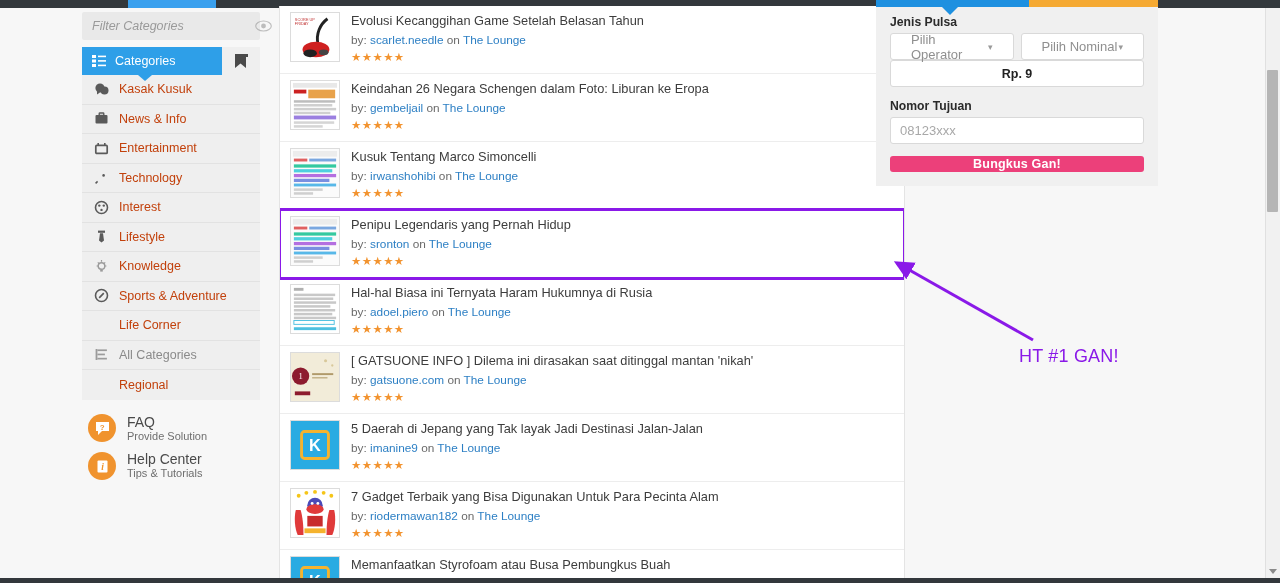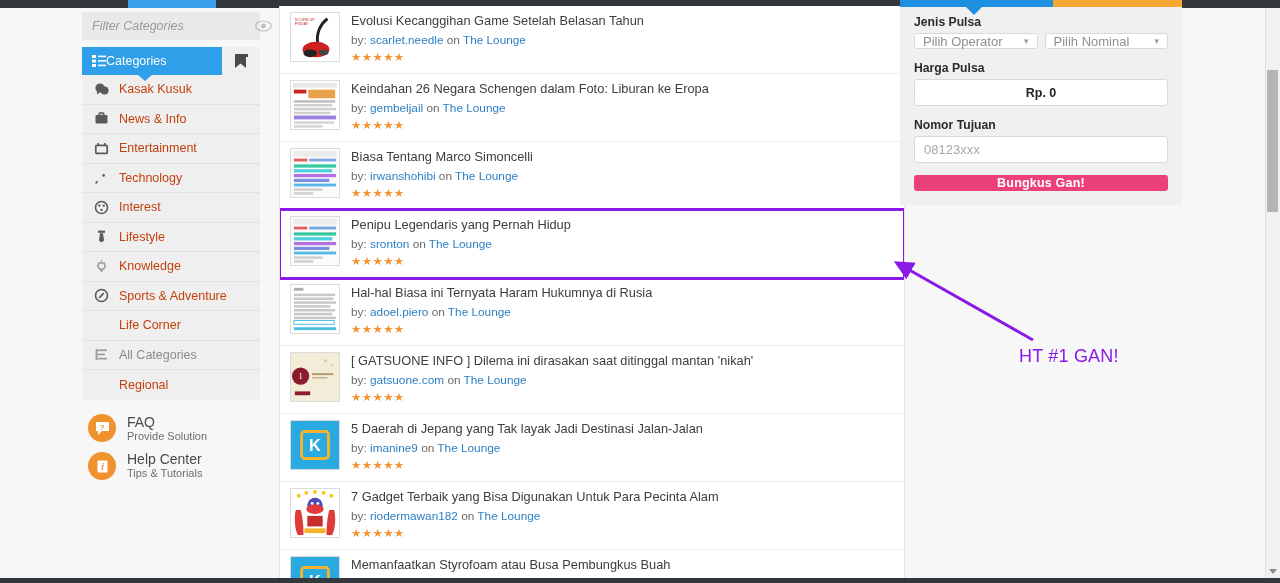--- a/index.html
+++ b/index.html
@@ -40,21 +40,21 @@
   }
   .filter-box input::placeholder { color: #9a9a9a; font-style: italic; }
   .eye-icon { width: 17px; height: 12px; flex: 0 0 auto; opacity: .55; }
 
   .cat-list { background: #efefef; margin-top: 7px; position: relative; }
   .cat-head {
     display: flex; align-items: stretch; height: 28px; position: relative;
   }
   .cat-head-main {
     flex: 1; background: #2e9fe8; color: #fff; display: flex; align-items: center;
-    padding-left: 10px; font-size: 12.5px;
+    padding-left: 10px; gap: 9px; font-size: 12.5px;
   }
   .cat-head-book {
     width: 38px; background: #efefef; display: flex; align-items: center; justify-content: center;
   }
   .caret-down {
     position: absolute; left: 56px; bottom: -6px; width: 0; height: 0;
     border-left: 7px solid transparent; border-right: 7px solid transparent;
     border-top: 6px solid #2e9fe8;
   }
   .cat-item {
@@ -100,38 +100,38 @@
   .t-meta a { color: #2c7fc4; text-decoration: none; }
   .stars { margin-top: 3px; font-size: 11.5px; color: #f2932f; letter-spacing: .4px; }
 
   .thread.highlight {
     outline: 3px solid #8a19e8; outline-offset: -1px;
     border-bottom-color: transparent;
   }
 
   
   .pulsa {
-    position: absolute; left: 900px; top: 0px; width: 282px;
+    position: absolute; left: 876px; top: 0px; width: 282px;
     background: #f0f0f0; padding: 0 14px 14px 14px;
   }
   .pulsa-tabs { position: absolute; left: 0; top: 0; width: 282px; height: 7px; display: flex; }
   .pt-blue { width: 153px; background: #1e90e0; position: relative; }
   .pt-orange { flex: 1; background: #f5a932; }
   .pt-caret {
     position: absolute; left: 66px; top: 7px; width: 0; height: 0;
     border-left: 8px solid transparent; border-right: 8px solid transparent;
     border-top: 8px solid #1e90e0;
   }
   .p-label { font-size: 12.2px; font-weight: bold; color: #2b2b2b; margin: 12px 0 4px; }
   .p-label.first { margin-top: 15px; }
   .p-selects { display: flex; gap: 7px; }
   .p-select {
-    flex: 1; height: 16px; background: #fff; border: 1px solid #d9d9d9; border-radius: 3px;
+    flex: 1; height: 27px; background: #fff; border: 1px solid #d9d9d9; border-radius: 3px;
     display: flex; align-items: center; justify-content: space-between;
-    padding: 0 8px; font-size: 13px; color: #8f8f8f;
+    padding: 0 20px; font-size: 13px; color: #8f8f8f;
   }
   .p-select .chev { color: #9a9a9a; font-size: 9px; }
   .p-price {
     height: 27px; background: #fff; border: 1px solid #d9d9d9; border-radius: 3px;
     display: flex; align-items: center; justify-content: center;
     font-size: 12.5px; font-weight: bold; color: #222;
   }
   .p-input {
     height: 27px; background: #fff; border: 1px solid #d9d9d9; border-radius: 3px;
     display: flex; align-items: center; padding: 0 9px;
@@ -390,21 +390,21 @@
               <rect x="3" y="16" width="44" height="3.4" fill="#34c9a0"></rect>
               <rect x="3" y="21" width="40" height="3.4" fill="#4fd0de"></rect>
               <rect x="3" y="26" width="44" height="3.4" fill="#b46fe0"></rect>
               <rect x="3" y="31" width="37" height="3.4" fill="#7a8fe0"></rect>
               <rect x="3" y="36" width="44" height="3" fill="#58b8e8"></rect>
               <rect x="3" y="41" width="30" height="2.6" fill="#cfcfcf"></rect>
               <rect x="3" y="45" width="20" height="2.6" fill="#cfcfcf"></rect>
             </svg>
           </div>
           <div class="t-body">
-            <div class="t-title">Biasa Tentang Marco Simoncelli</div>
+            <div class="t-title">Kusuk Tentang Marco Simoncelli</div>
             <div class="t-meta"><span>by: </span><a href="#">irwanshohibi</a><span> on </span><a href="#">The Lounge</a></div>
             <div class="stars">★★★★★</div>
           </div>
         </div>
         <div class="thread highlight">
           <div class="thumb">
             <svg viewBox="0 0 50 50">
               <rect width="50" height="50" fill="#fbfbfb"></rect>
               <rect x="2" y="2" width="46" height="6" fill="#ececec"></rect>
               <rect x="3" y="10" width="14" height="3" fill="#e06060"></rect>
@@ -534,22 +534,21 @@
       <div class="p-select">
         <span>Pilih Operator</span>
         <span class="chev">▾</span>
       </div>
       <div class="p-select">
         <span>Pilih Nominal</span>
         <span class="chev">▾</span>
       </div>
     </div>
 
-    <div class="p-label">Harga Pulsa</div>
-    <div class="p-price">Rp. 0</div>
+    <div class="p-price">Rp. 9</div>
 
     <div class="p-label">Nomor Tujuan</div>
     <div class="p-input">08123xxx</div>
 
     <div class="p-btn">Bungkus Gan!</div>
   </div>
 
   <svg class="annot-svg" viewBox="0 0 230 100">
     <defs>
       <marker id="ah" markerWidth="7" markerHeight="7" refX="5.4" refY="3.2" orient="auto">

